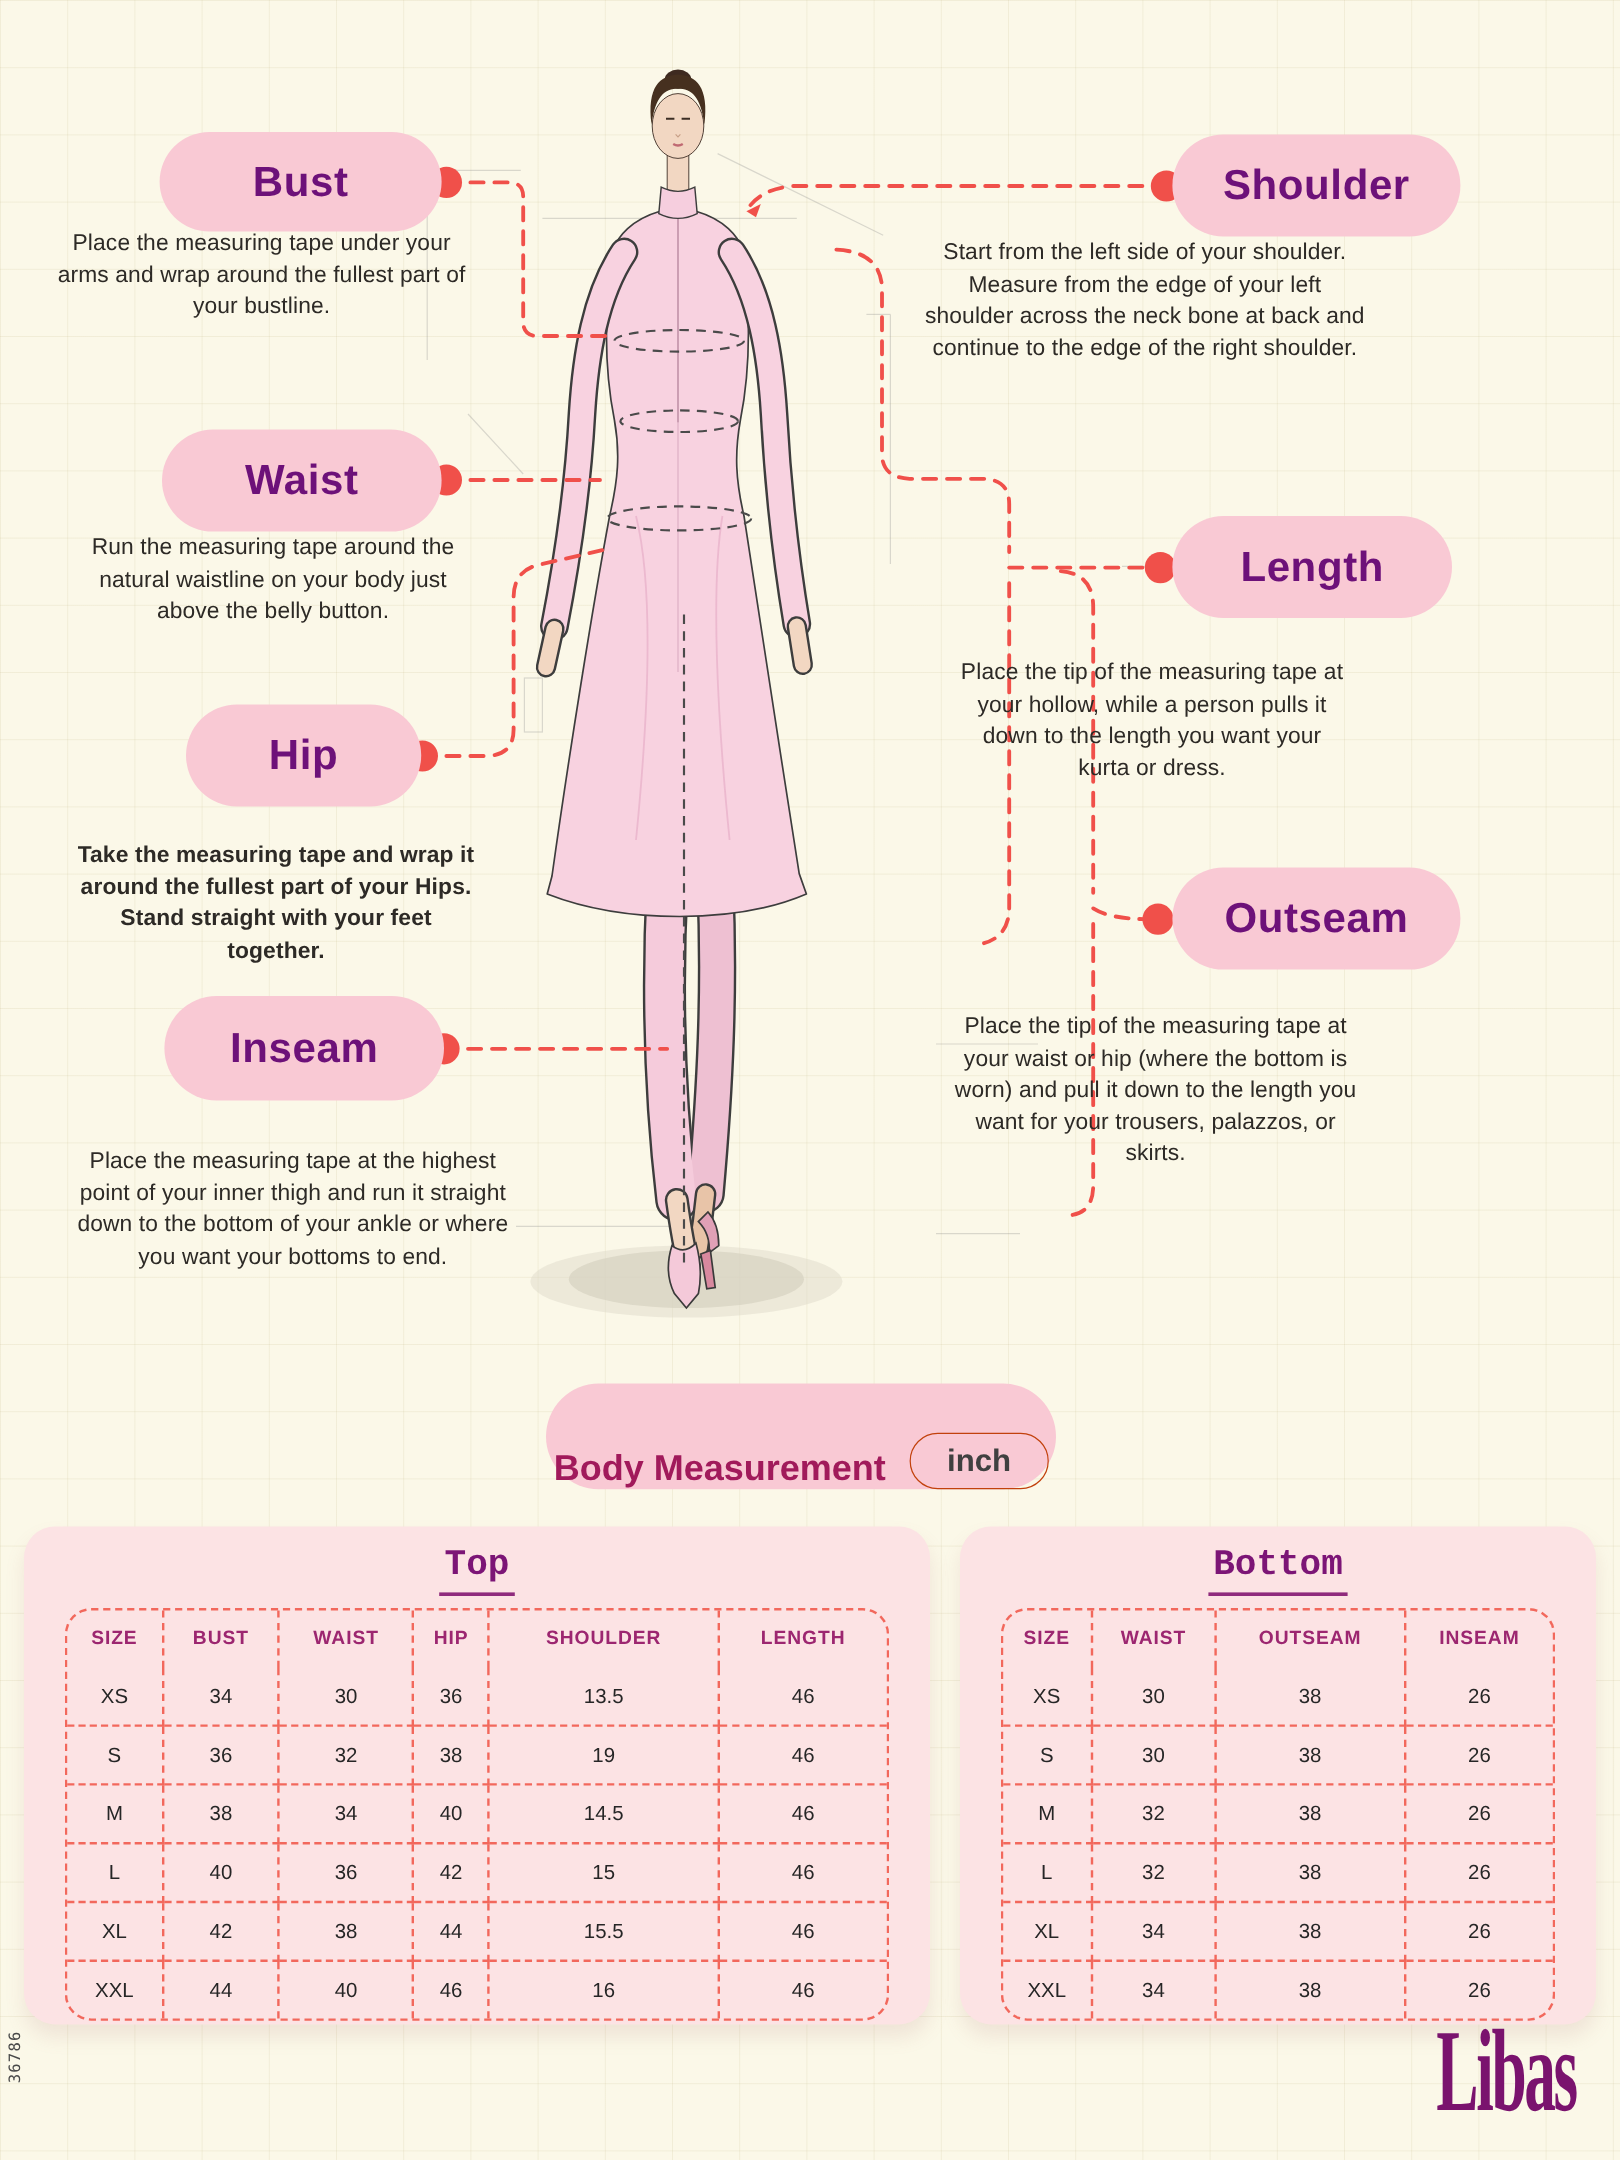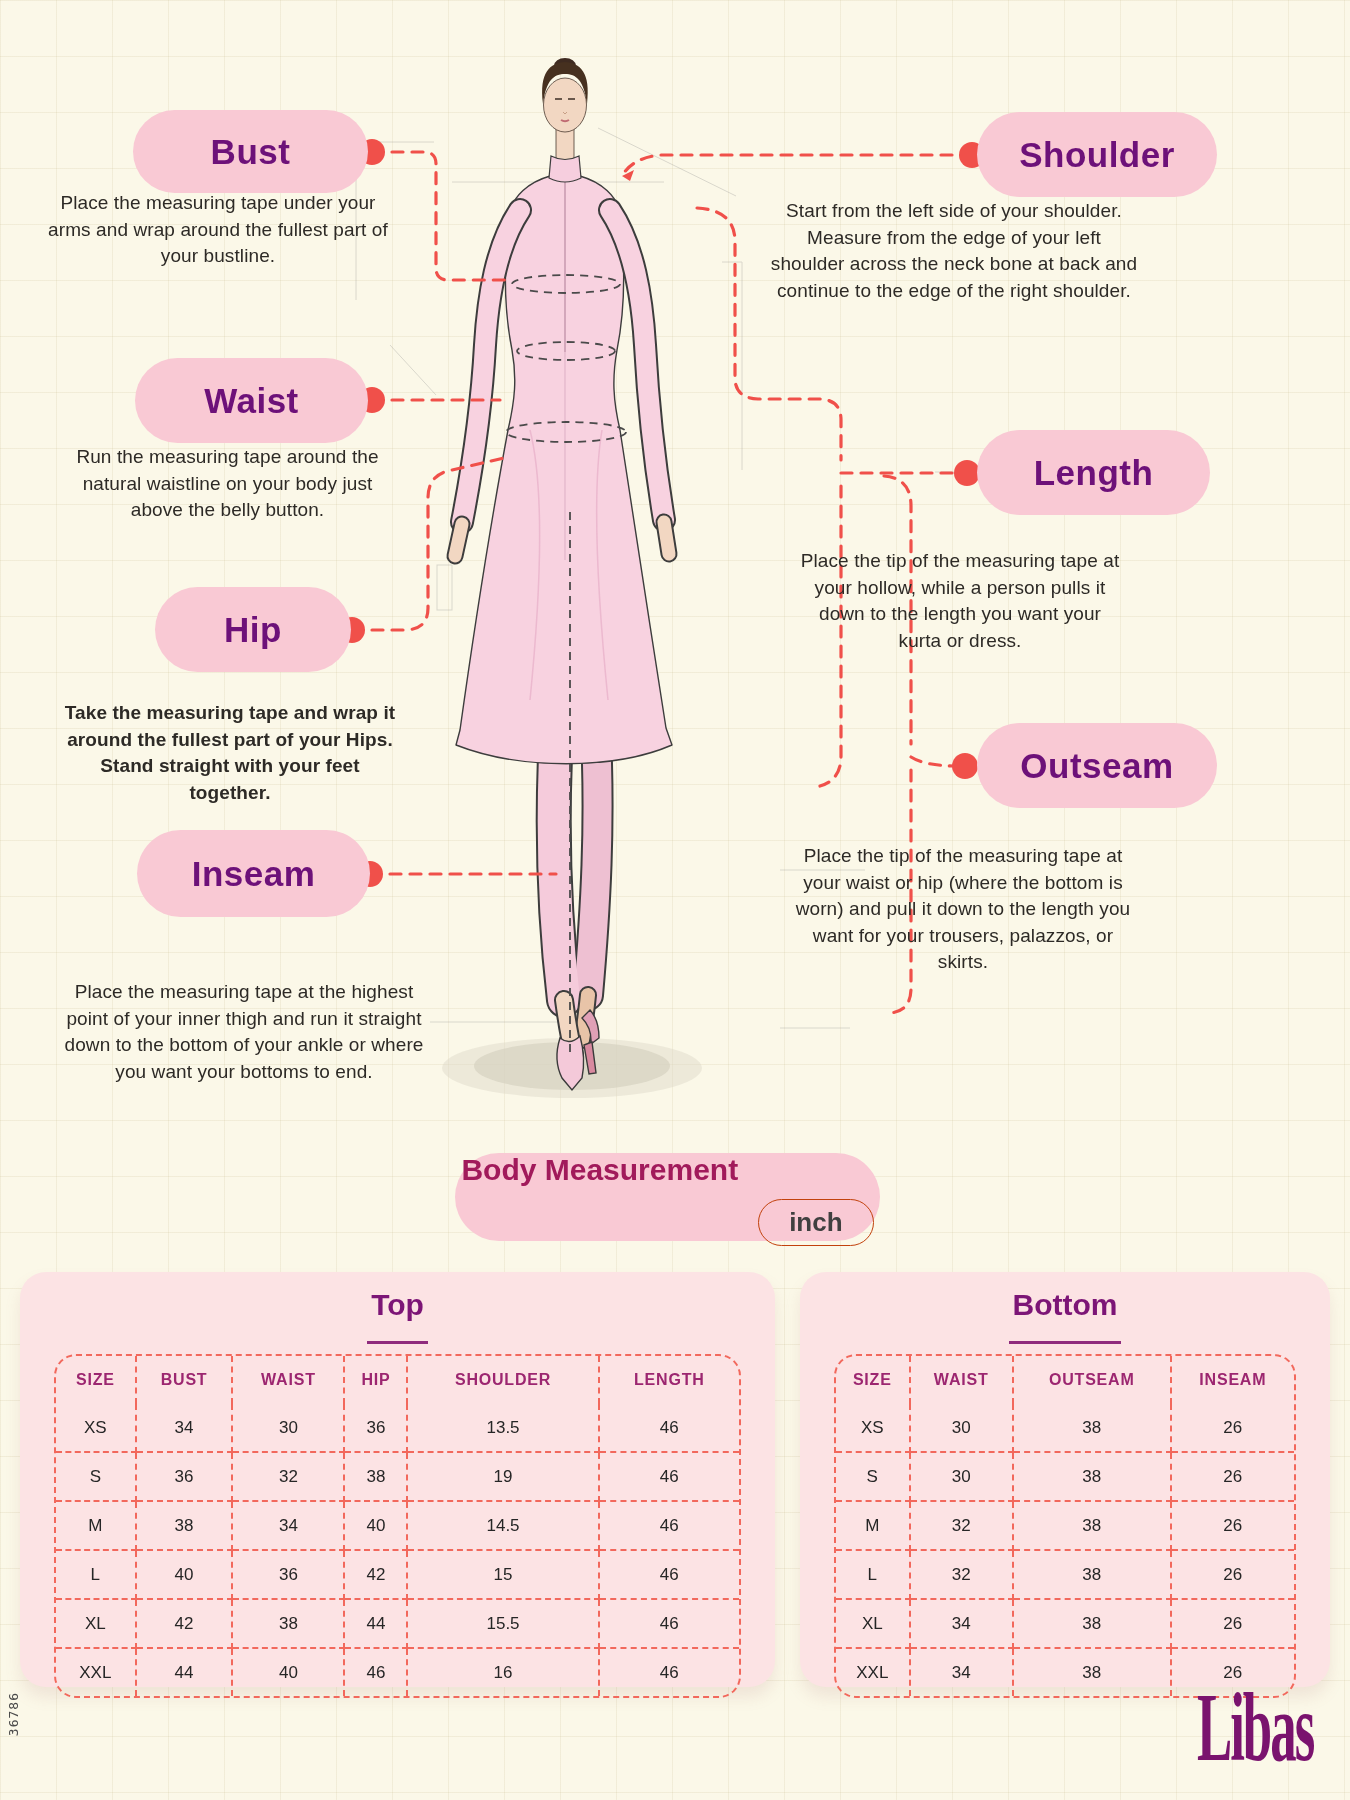--- a/index.html
+++ b/index.html
@@ -18,38 +18,38 @@
     display:flex;align-items:center;justify-content:center;
     color:#6d1179;font-weight:bold;font-size:35px;letter-spacing:.5px;
   }
   .desc{
     position:absolute;color:#2d2a26;font-size:19px;line-height:1.4;
     text-align:center;letter-spacing:.1px;
   }
   .bm-pill{
     position:absolute;left:455px;top:1153px;width:425px;height:88px;
     background:#f9c9d4;border-radius:46px;
-    display:flex;align-items:flex-start;justify-content:center;gap:20px;
+    display:flex;align-items:flex-end;justify-content:center;gap:20px;
   }
   .bm-label{color:#a11a5b;font-weight:bold;font-size:30px;}
   .unit-chip{
     color:#404040;font-weight:bold;font-size:26px;
     border:1px solid #c2410c;border-radius:34px;padding:7px 30px;cursor:pointer;margin-top:46px;
   }
   .panel{
     position:absolute;background:#fce3e4;border-radius:26px;
     box-shadow:0 10px 16px rgba(170,110,110,.14);
     padding:14px 0 0 0;box-sizing:border-box;
   }
   .panel-top{left:20px;top:1272px;width:755px;height:415px;}
   .panel-bottom{left:800px;top:1272px;width:530px;height:415px;}
   .panel-title-wrap{text-align:center;margin:2px 0 10px 0;}
   .panel-title{
     display:inline-block;color:#7c1576;font-size:30px;font-weight:bold;
-    border-bottom:3px solid #8f2b7d;padding:0 4px 19px;
+    border-bottom:3px solid #8f2b7d;padding:0 4px 5px;font-family:Liberation Mono, monospace;
   }
   .table-frame{
     margin:0 34px;border:2px dashed #f2685c;border-radius:22px;
   }
   table.size-table{width:100%;border-collapse:collapse;}
   .size-table th,.size-table td{border:2px dashed #f2685c;text-align:center;}
   .size-table tr:first-child > *{border-top:0;}
   .size-table tr:last-child > *{border-bottom:0;}
   .size-table th:first-child,.size-table td:first-child{border-left:0;}
   .size-table th:last-child,.size-table td:last-child{border-right:0;}
@@ -78,21 +78,21 @@
   .p-inseam{left:137px;top:830px;width:233px;height:87px;}
   .p-shoulder{left:977px;top:112px;width:240px;height:85px;}
   .p-length{left:977px;top:430px;width:233px;height:85px;}
   .p-outseam{left:977px;top:723px;width:240px;height:85px;}
   .d-bust{left:48px;top:190px;width:340px;}
   .d-shoulder{left:770px;top:198px;width:368px;}
   .d-waist{left:55px;top:444px;width:345px;}
   .d-length{left:795px;top:548px;width:330px;}
   .d-hip{left:60px;top:700px;width:340px;font-weight:bold;}
   .d-outseam{left:788px;top:843px;width:350px;}
-  .d-inseam{left:60px;top:955px;width:368px;margin-top:24px;}
+  .d-inseam{left:60px;top:955px;width:368px;}
 </style>
 </head>
 <body>
 
 <div class="poster">
 
   <svg class="fig" width="1350" height="1190" viewBox="0 0 1350 1190">
 
     <g stroke="#8c8c8c" stroke-width="1" opacity="0.30" fill="none">
       <path d="M452,182 H664"></path>

